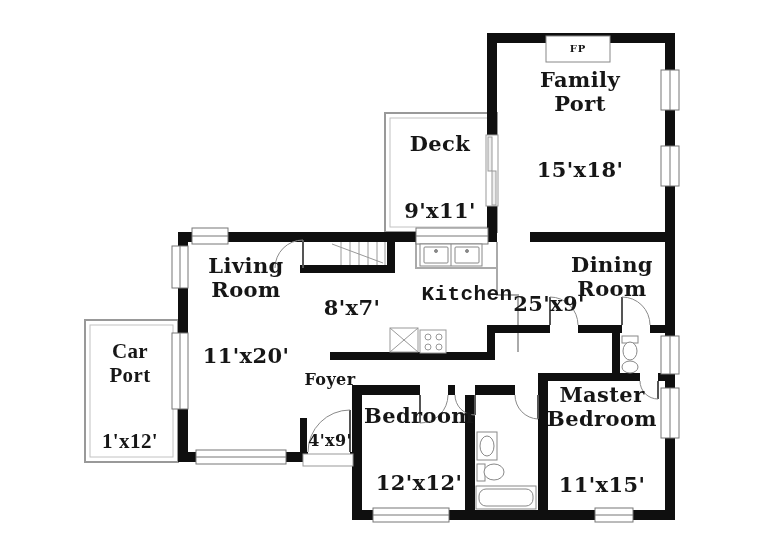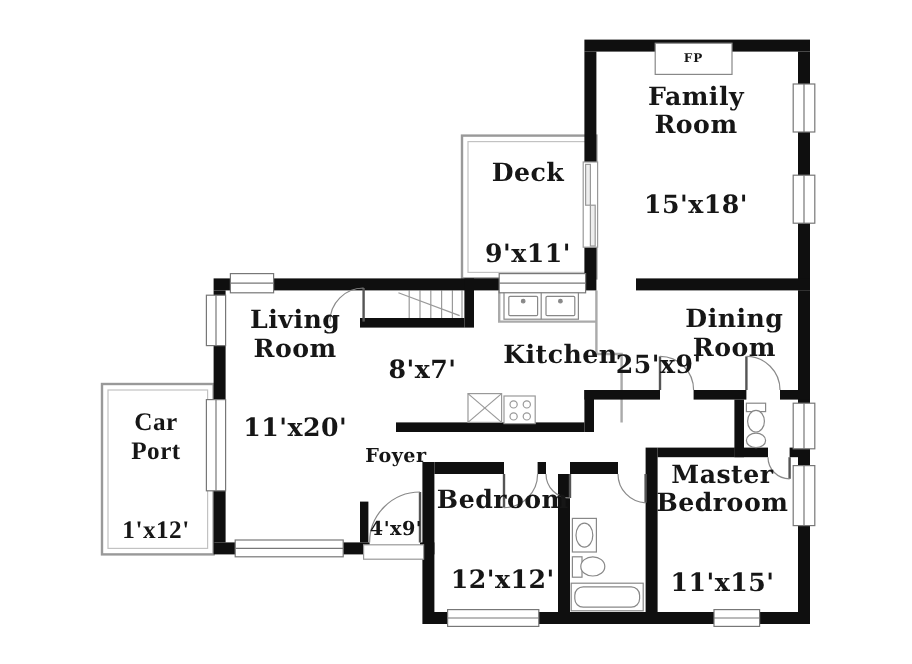--- a/index.html
+++ b/index.html
@@ -216,34 +216,34 @@
       <rect x="622" y="336" width="16" height="7"></rect>
       <ellipse cx="630" cy="351" rx="7" ry="9"></ellipse>
     </g>
     <g>
       <ellipse cx="630" cy="367" rx="8" ry="6"></ellipse>
     </g>
   </g>
 </svg>
 
 <div class="room-label" style="left:580px;top:125px;width:120px;">
-  <span>Family Room</span>
+  <span>Family Port</span>
   <span class="dims">15'x18'</span>
 </div>
 
 <div class="room-label" style="left:440px;top:177px;width:90px;">
   <span>Deck</span>
   <span class="dims">9'x11'</span>
 </div>
 
 <div class="room-label" style="left:612px;top:277px;width:120px;">
   <span>Dining Room</span>
 </div>
 
-<div class="room-label nowrap" style="left:467px;top:295px;">
+<div class="room-label nowrap" style="left:467px;top:295px;font-family:Liberation Mono, monospace;">
   <span>Kitchen</span>
 </div>
 
 <div class="room-label nowrap" style="left:549px;top:304px;">
   <span>25'x9'</span>
 </div>
 
 <div class="room-label" style="left:246px;top:311px;width:110px;">
   <span>Living Room</span>
   <span class="dims">11'x20'</span>

